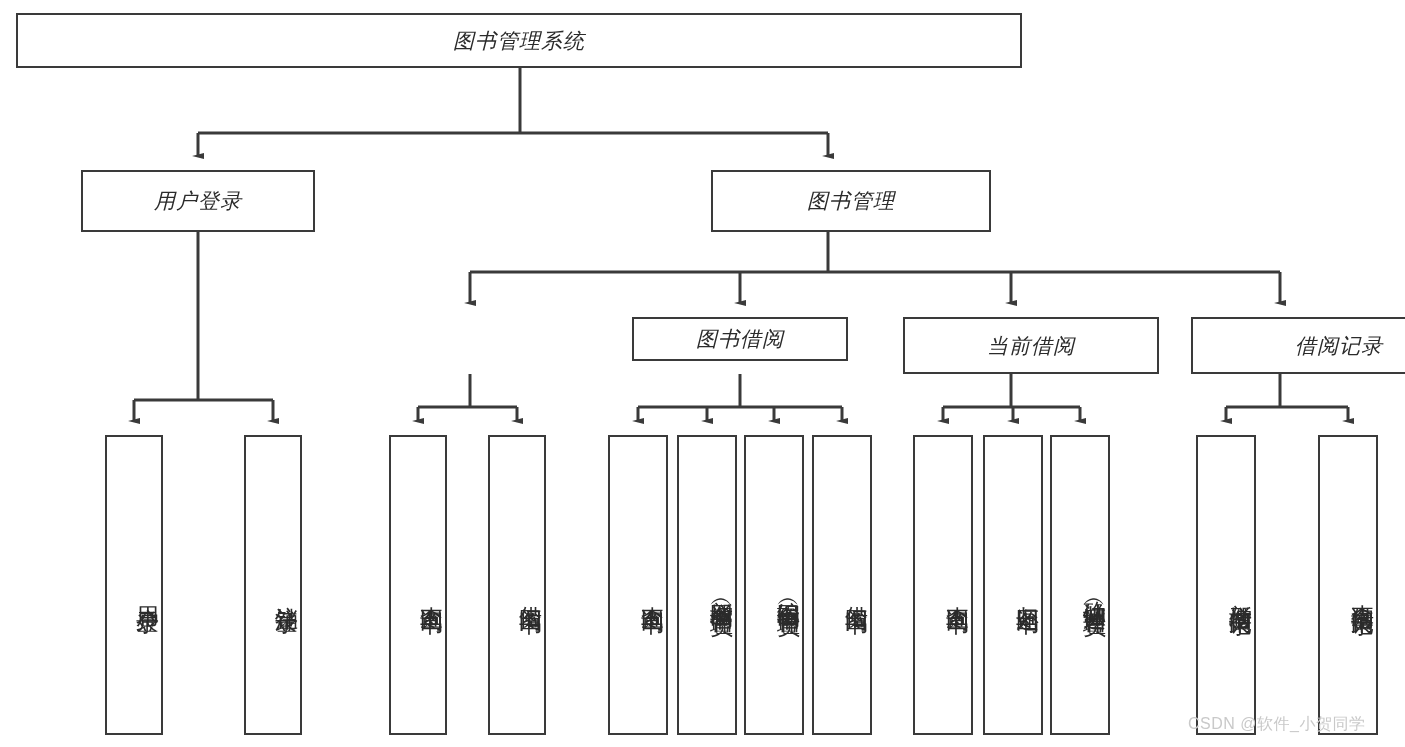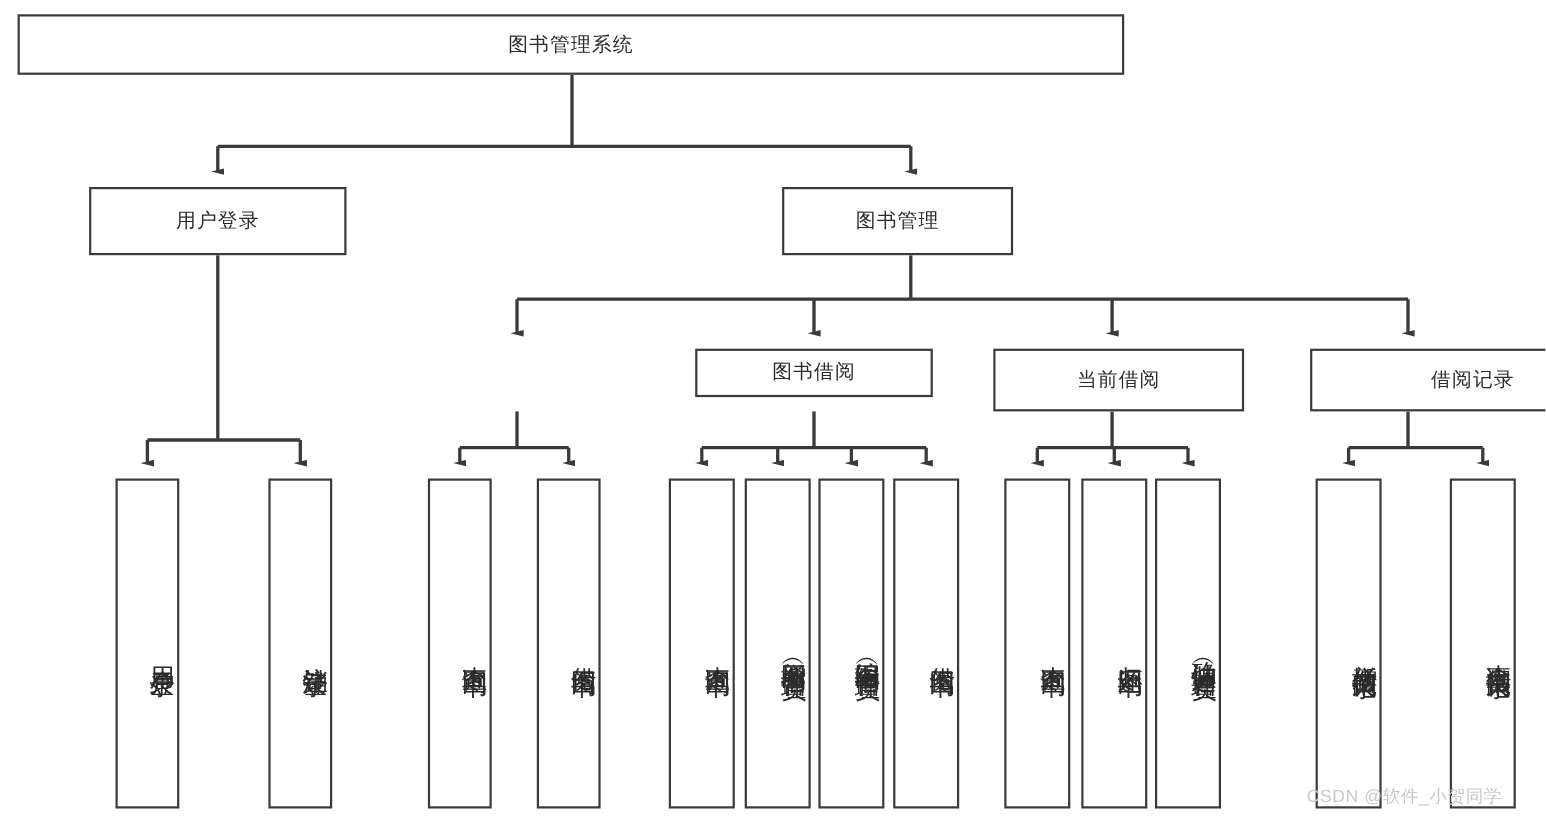--- a/index.html
+++ b/index.html
@@ -30,23 +30,24 @@
     position: absolute;
     box-sizing: border-box;
     border: 2px solid #3a3a3a;
     background: #ffffff;
     display: flex;
     align-items: center;
     justify-content: center;
     color: #2b2b2b;
   }
   .node.horizontal {
-    font-size: 18px;
+    font-size: 21px;
     line-height: 1.2;
     letter-spacing: 1px;
+    font-style: italic;
   }
   .node.vertical {
     writing-mode: vertical-rl;
     text-orientation: upright;
     font-size: 23px;
     line-height: 1.18;
     letter-spacing: 2px;
     align-items: flex-start;
     justify-content: center;
     padding-top: 14px;
@@ -110,28 +111,28 @@
       </g>
   </svg>
 
   <div class="node horizontal" style="left: 16px; top: 13px; width: 1006px; height: 55px;">
     <span>图书管理系统</span>
   </div>
 
   <div class="node horizontal" style="left: 81px; top: 170px; width: 234px; height: 62px;">
     <span>用户登录</span>
   </div>
-  <div class="node horizontal" style="left: 711px; top: 170px; width: 210px; height: 62px;">
+  <div class="node horizontal" style="left: 711px; top: 170px; width: 280px; height: 62px;">
     <span>图书管理</span>
   </div>
 
   <div class="node horizontal" style="left: 632px; top: 317px; width: 216px; height: 44px;">
     <span>图书借阅</span>
   </div>
-  <div class="node horizontal" style="left: 903px; top: 317px; width: 228px; height: 57px; justify-content: center;">
+  <div class="node horizontal" style="left: 903px; top: 317px; width: 256px; height: 57px; justify-content: center;">
     <span>当前借阅</span>
   </div>
   <div class="node horizontal" style="left: 1191px; top: 317px; width: 260px; height: 57px; padding-left: 36px;">
     <span>借阅记录</span>
   </div>
 
   <div class="node vertical" style="left: 105px; top: 435px; width: 58px; height: 300px;">
     <span>用户登录</span>
   </div>
   <div class="node vertical" style="left: 244px; top: 435px; width: 58px; height: 300px;">

